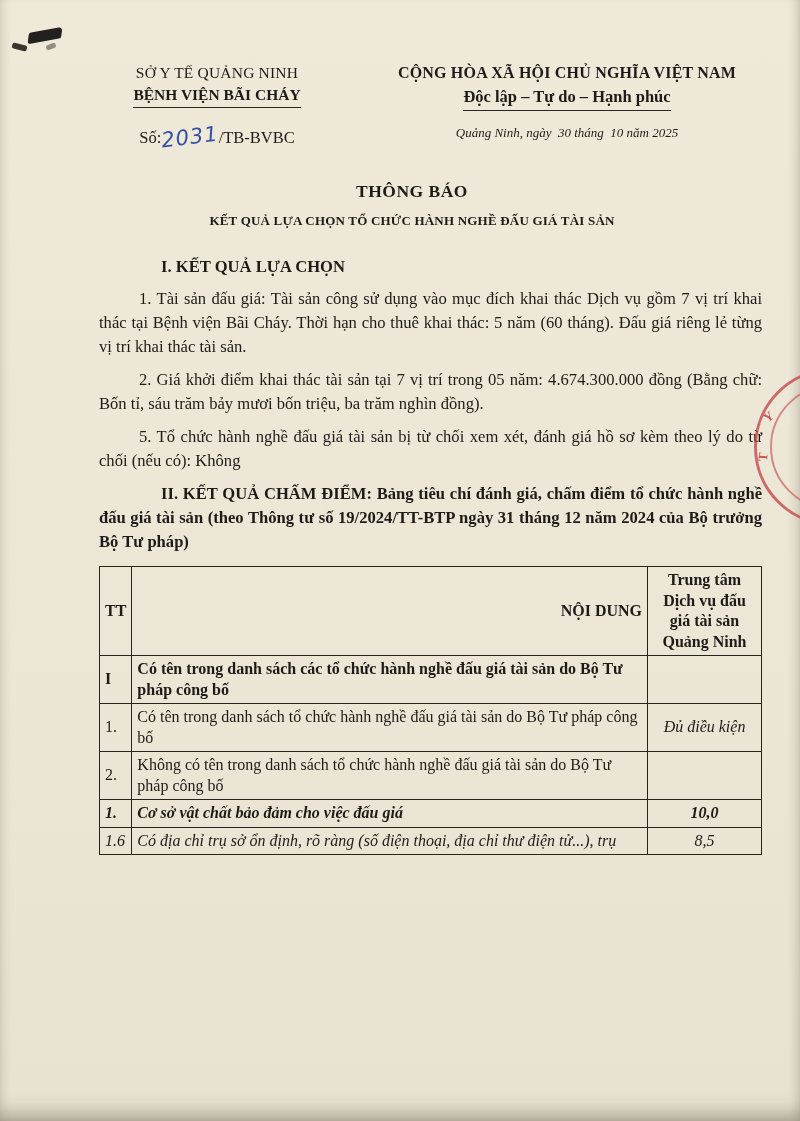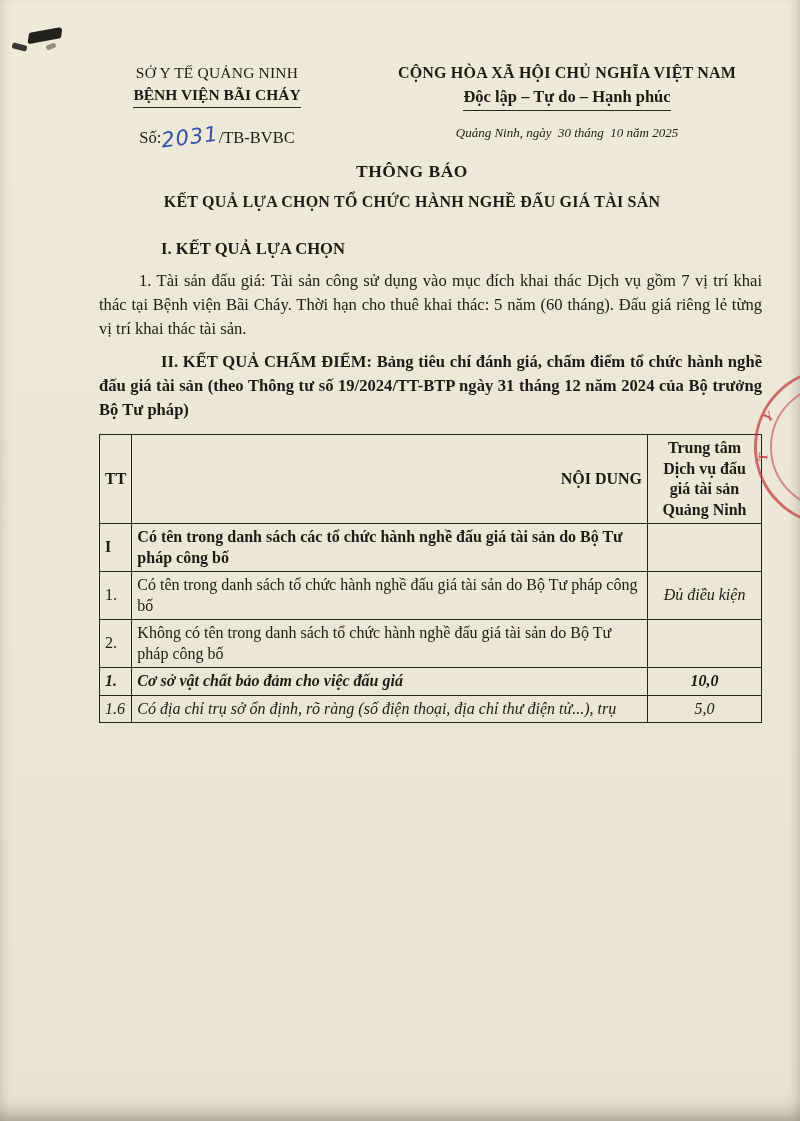--- a/index.html
+++ b/index.html
@@ -45,23 +45,23 @@
   .doc-no { margin-top: 16px; font-size: 16.5px; }
   .hand { color: #3350a5; font-family: "DejaVu Sans", sans-serif; font-style: italic;
     font-size: 21px; display: inline-block; transform: rotate(-7deg) translateY(1px);
     letter-spacing: 1px; font-weight: 500; }
   .nat-1 { font-size: 16px; font-weight: bold; letter-spacing: 0.2px; }
   .nat-2 { font-size: 16.5px; font-weight: bold; display: inline-block;
     border-bottom: 1.6px solid #2a2620; padding-bottom: 3px; margin-top: 5px; }
   .dateline { margin-top: 14px; font-size: 13px; font-style: italic; white-space: pre-wrap; }
 
   
-  .title-block { text-align: center; margin-top: 13px; }
+  .title-block { text-align: center; margin-top: 33px; }
   .doc-type { font-size: 17.5px; font-weight: bold; letter-spacing: 0.5px; }
-  .doc-subject { font-size: 16px; font-weight: bold; margin-top: 11px; letter-spacing: 0.2px; }
+  .doc-subject { font-size: 13px; font-weight: bold; margin-top: 11px; letter-spacing: 0.2px; }
 
   
   .body-text { margin: 26px 0 0 37px; font-size: 16.6px; line-height: 24px; }
   .sec-heading { font-weight: bold; text-indent: 62px; margin-bottom: 8px; }
   .para { text-align: justify; text-indent: 40px; margin-bottom: 9px; }
   .sec2-heading { font-weight: bold; text-align: justify; text-indent: 62px; margin-top: 3px; }
 
   
   table.score { width: 100%; border-collapse: collapse; margin-top: 12px;
     font-size: 16px; line-height: 20.5px; }
@@ -107,20 +107,22 @@
     </div>
 
     <div class="title-block">
       <div class="doc-type">THÔNG BÁO</div>
       <div class="doc-subject">KẾT QUẢ LỰA CHỌN TỔ CHỨC HÀNH NGHỀ ĐẤU GIÁ TÀI SẢN</div>
     </div>
 
     <div class="body-text">
       <div class="sec-heading">I. KẾT QUẢ LỰA CHỌN</div>
       <p class="para">1. Tài sản đấu giá: Tài sản công sử dụng vào mục đích khai thác Dịch vụ gồm 7 vị trí khai thác tại Bệnh viện Bãi Cháy. Thời hạn cho thuê khai thác: 5 năm (60 tháng). Đấu giá riêng lẻ từng vị trí khai thác tài sản.</p>
+      <p class="para">2. Giá khởi điểm khai thác tài sản tại 7 vị trí trong 05 năm: 4.674.300.000 đồng (Bằng chữ: Bốn tỉ, sáu trăm bảy mươi bốn triệu, ba trăm nghìn đồng).</p>
+      <p class="para">5. Tổ chức hành nghề đấu giá tài sản bị từ chối xem xét, đánh giá hồ sơ kèm theo lý do từ chối (nếu có): Không</p>
       <div class="sec2-heading">II. KẾT QUẢ CHẤM ĐIỂM: Bảng tiêu chí đánh giá, chấm điểm tổ chức hành nghề đấu giá tài sản (theo Thông tư số 19/2024/TT-BTP ngày 31 tháng 12 năm 2024 của Bộ trưởng Bộ Tư pháp)</div>
 
       <table class="score">
         <thead>
           <tr>
             <th class="h-tt">TT</th>
             <th class="h-content">NỘI DUNG</th>
             <th class="h-org">Trung tâm Dịch vụ đấu giá tài sản Quảng Ninh</th>
           </tr>
         </thead>
@@ -141,20 +143,20 @@
             <td class="val"></td>
           </tr>
           <tr class="fw it">
             <td class="tt">1.</td>
             <td>Cơ sở vật chất bảo đảm cho việc đấu giá</td>
             <td class="val">10,0</td>
           </tr>
           <tr class="it">
             <td class="tt">1.6</td>
             <td>Có địa chỉ trụ sở ổn định, rõ ràng (số điện thoại, địa chỉ thư điện tử...), trụ</td>
-            <td class="val">5,0</td>
+            <td class="val">8,5</td>
           </tr>
         </tbody>
       </table>
     </div>
 
   </div>
 </div>
 
 </body></html>

